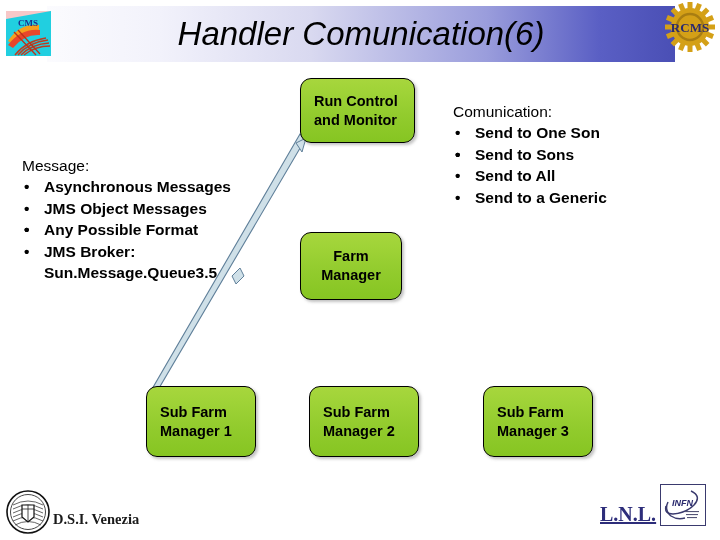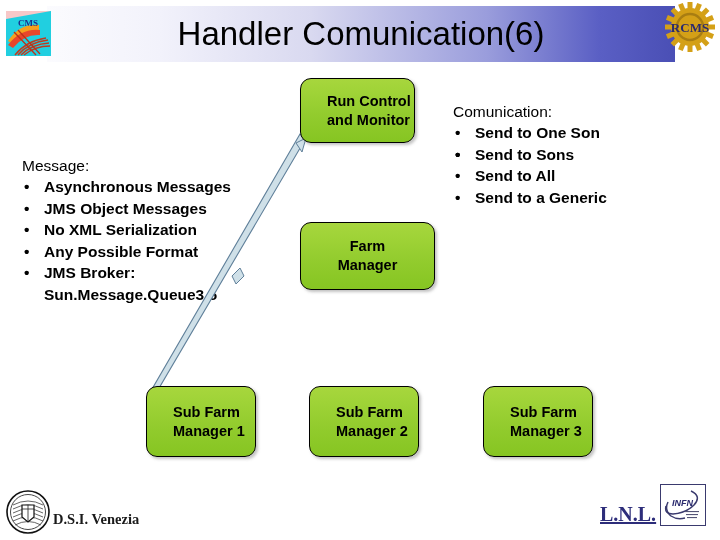--- a/index.html
+++ b/index.html
@@ -16,20 +16,21 @@
     -webkit-font-smoothing: antialiased;
   }
 
   
   #title-bar {
     position: absolute;
     left: 0;
     top: 6px;
     width: 720px;
     height: 52px;
+    font-style: italic;
   }
   #title-bg {
     position: absolute;
     left: 47px;
     top: 0;
     width: 628px;
     height: 56px;
     background: linear-gradient(to right,
         #fbfbfe 0%,
         #f2f2fb 18%,
@@ -122,25 +123,25 @@
     color: #000000;
     font-size: 14.5px;
     font-weight: bold;
     line-height: 19px;
     display: flex;
     flex-direction: column;
     justify-content: center;
     box-shadow: 2px 2px 3px rgba(120,120,120,0.45);
   }
   .node .line { display: block; white-space: nowrap; }
-  .node.align-left { align-items: flex-start; padding-left: 26px; }
+  .node.align-left { align-items: flex-start; padding-left: 13px; }
   .node.align-center { align-items: center; }
 
   #node-run-control { left: 300px; top: 78px;  width: 115px; height: 65px; }
-  #node-farm-manager{ left: 300px; top: 222px; width: 135px; height: 68px; }
+  #node-farm-manager{ left: 300px; top: 232px; width: 102px; height: 68px; }
   #node-sfm-1       { left: 146px; top: 386px; width: 110px; height: 71px; }
   #node-sfm-2       { left: 309px; top: 386px; width: 110px; height: 71px; }
   #node-sfm-3       { left: 483px; top: 386px; width: 110px; height: 71px; }
 
   
   #connector {
     position: absolute;
     left: 130px;
     top: 130px;
     width: 230px;
@@ -250,21 +251,20 @@
     <li>
       <span class="bullet">•</span>
       <span>Asynchronous Messages</span>
     </li>
     <li>
       <span class="bullet">•</span>
       <span>JMS Object Messages</span>
     </li>
     <li>
       <span class="bullet">•</span>
-      <span>No XML Serialization</span>
     </li>
     <li>
       <span class="bullet">•</span>
       <span>Any Possible Format</span>
     </li>
     <li>
       <span class="bullet">•</span>
       <span>JMS Broker:</span>
       <span class="cont">Sun.Message.Queue3.5</span>
     </li>

